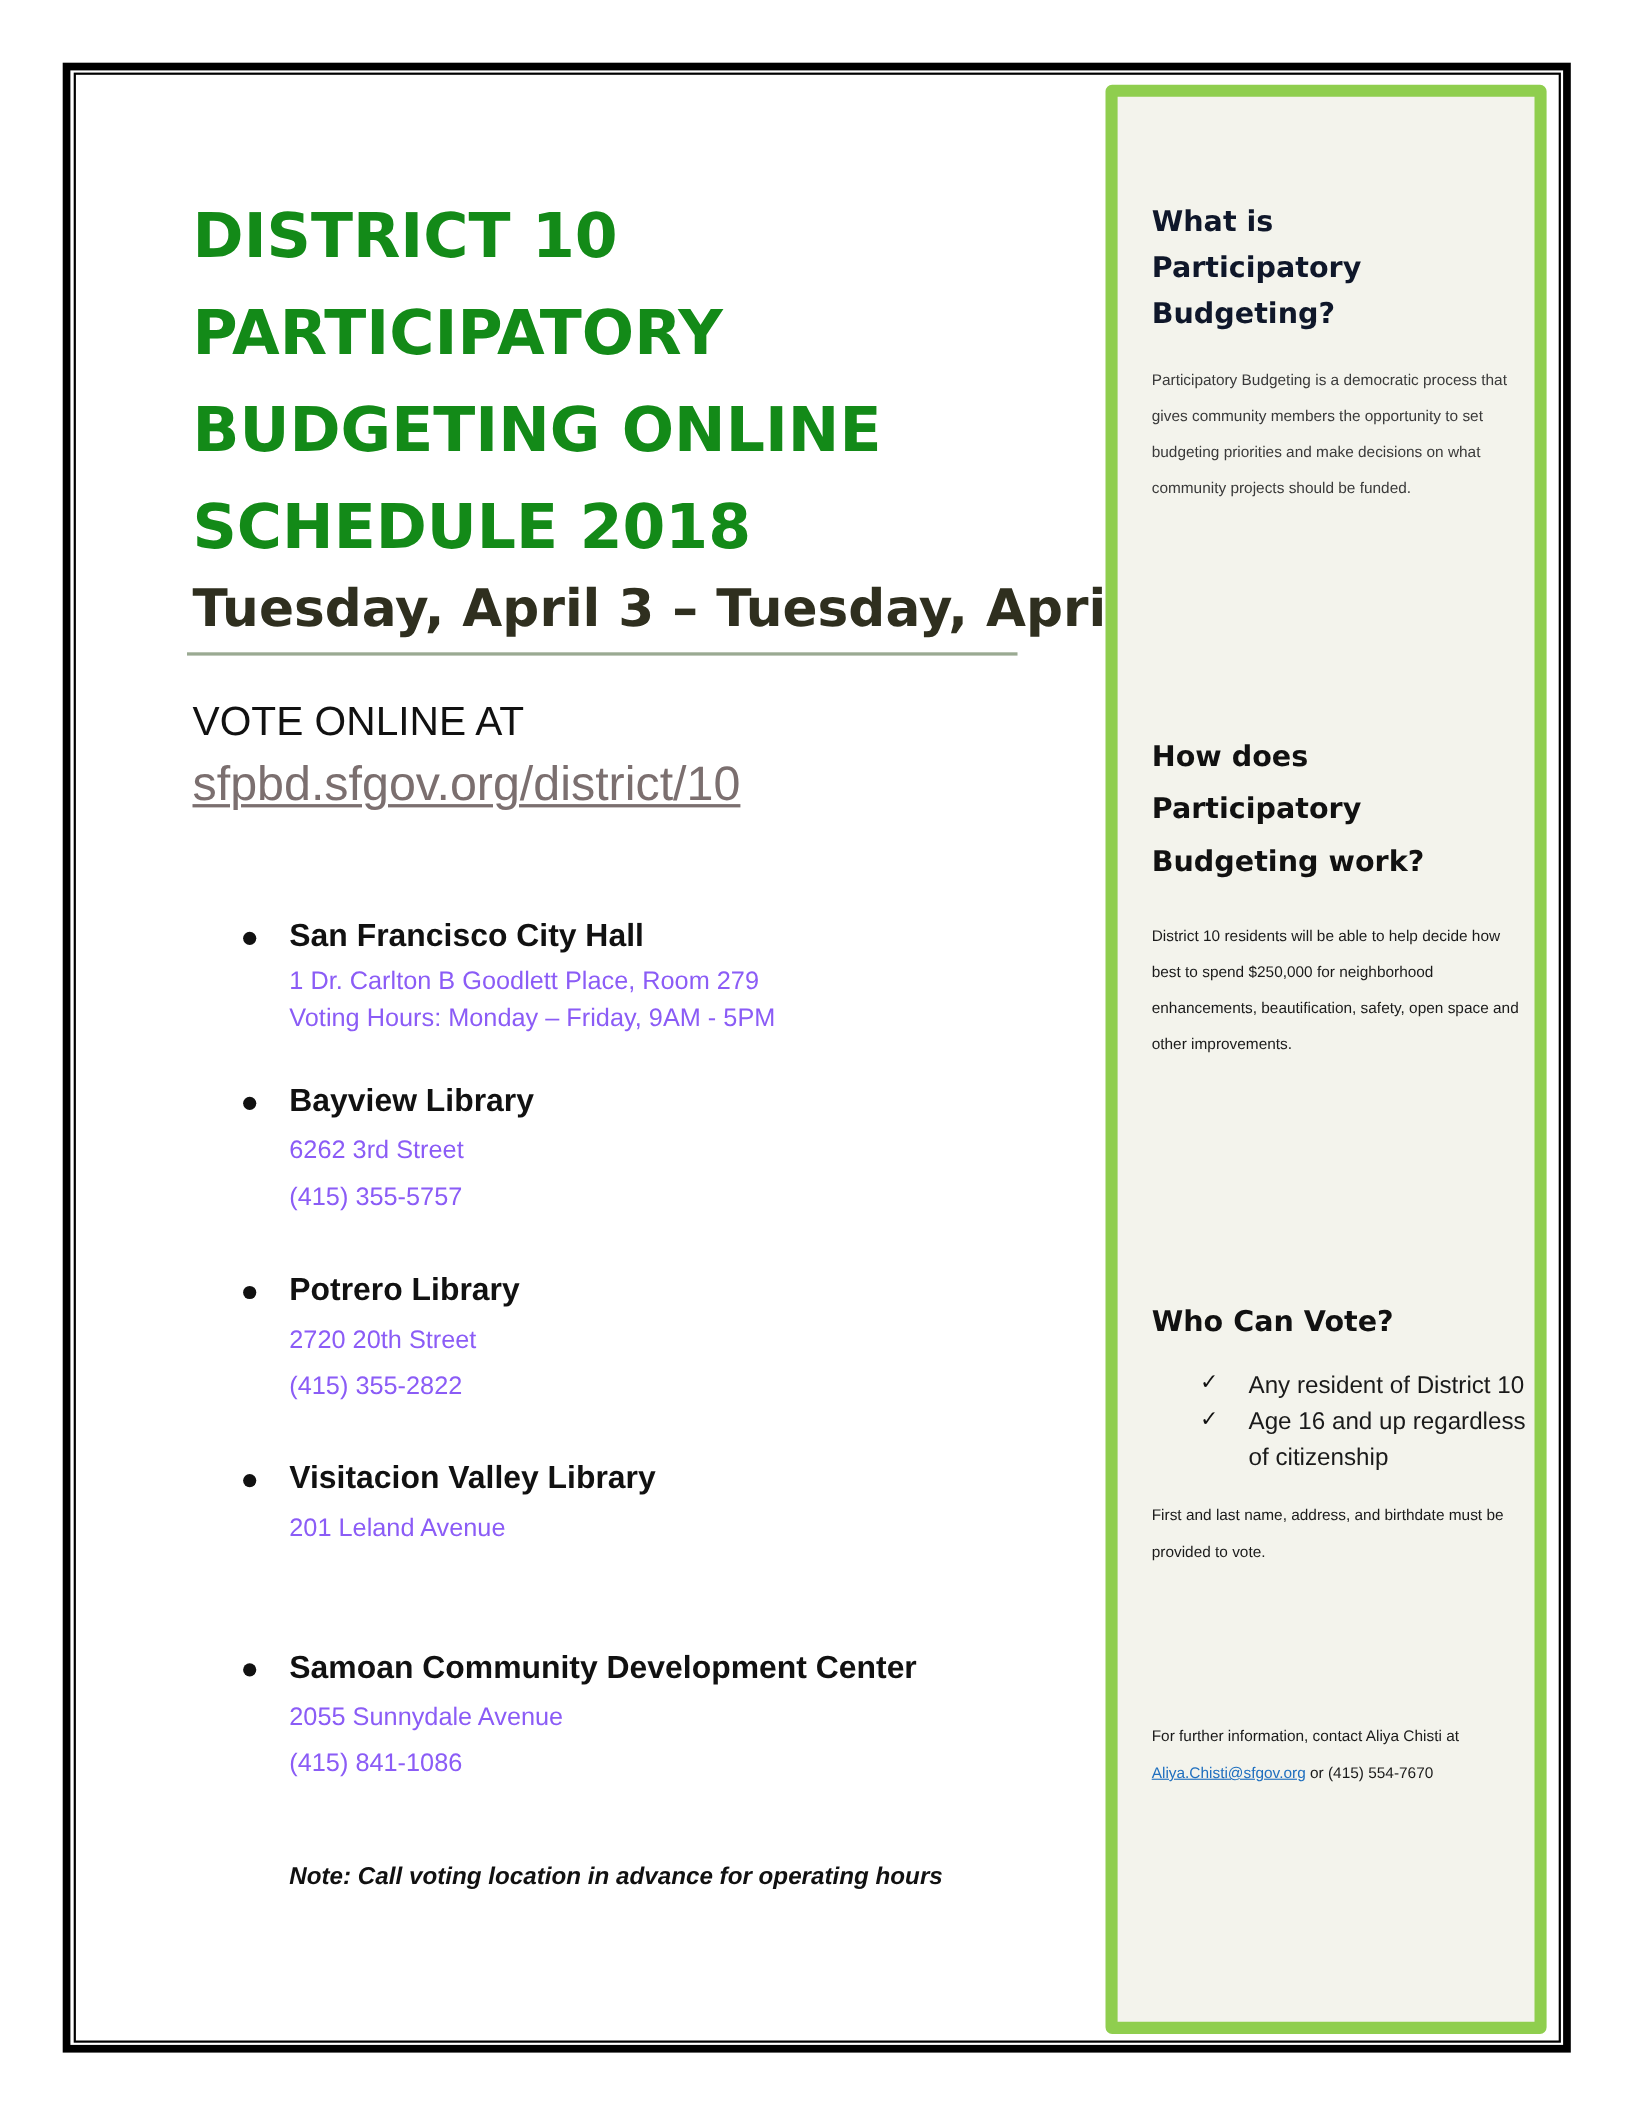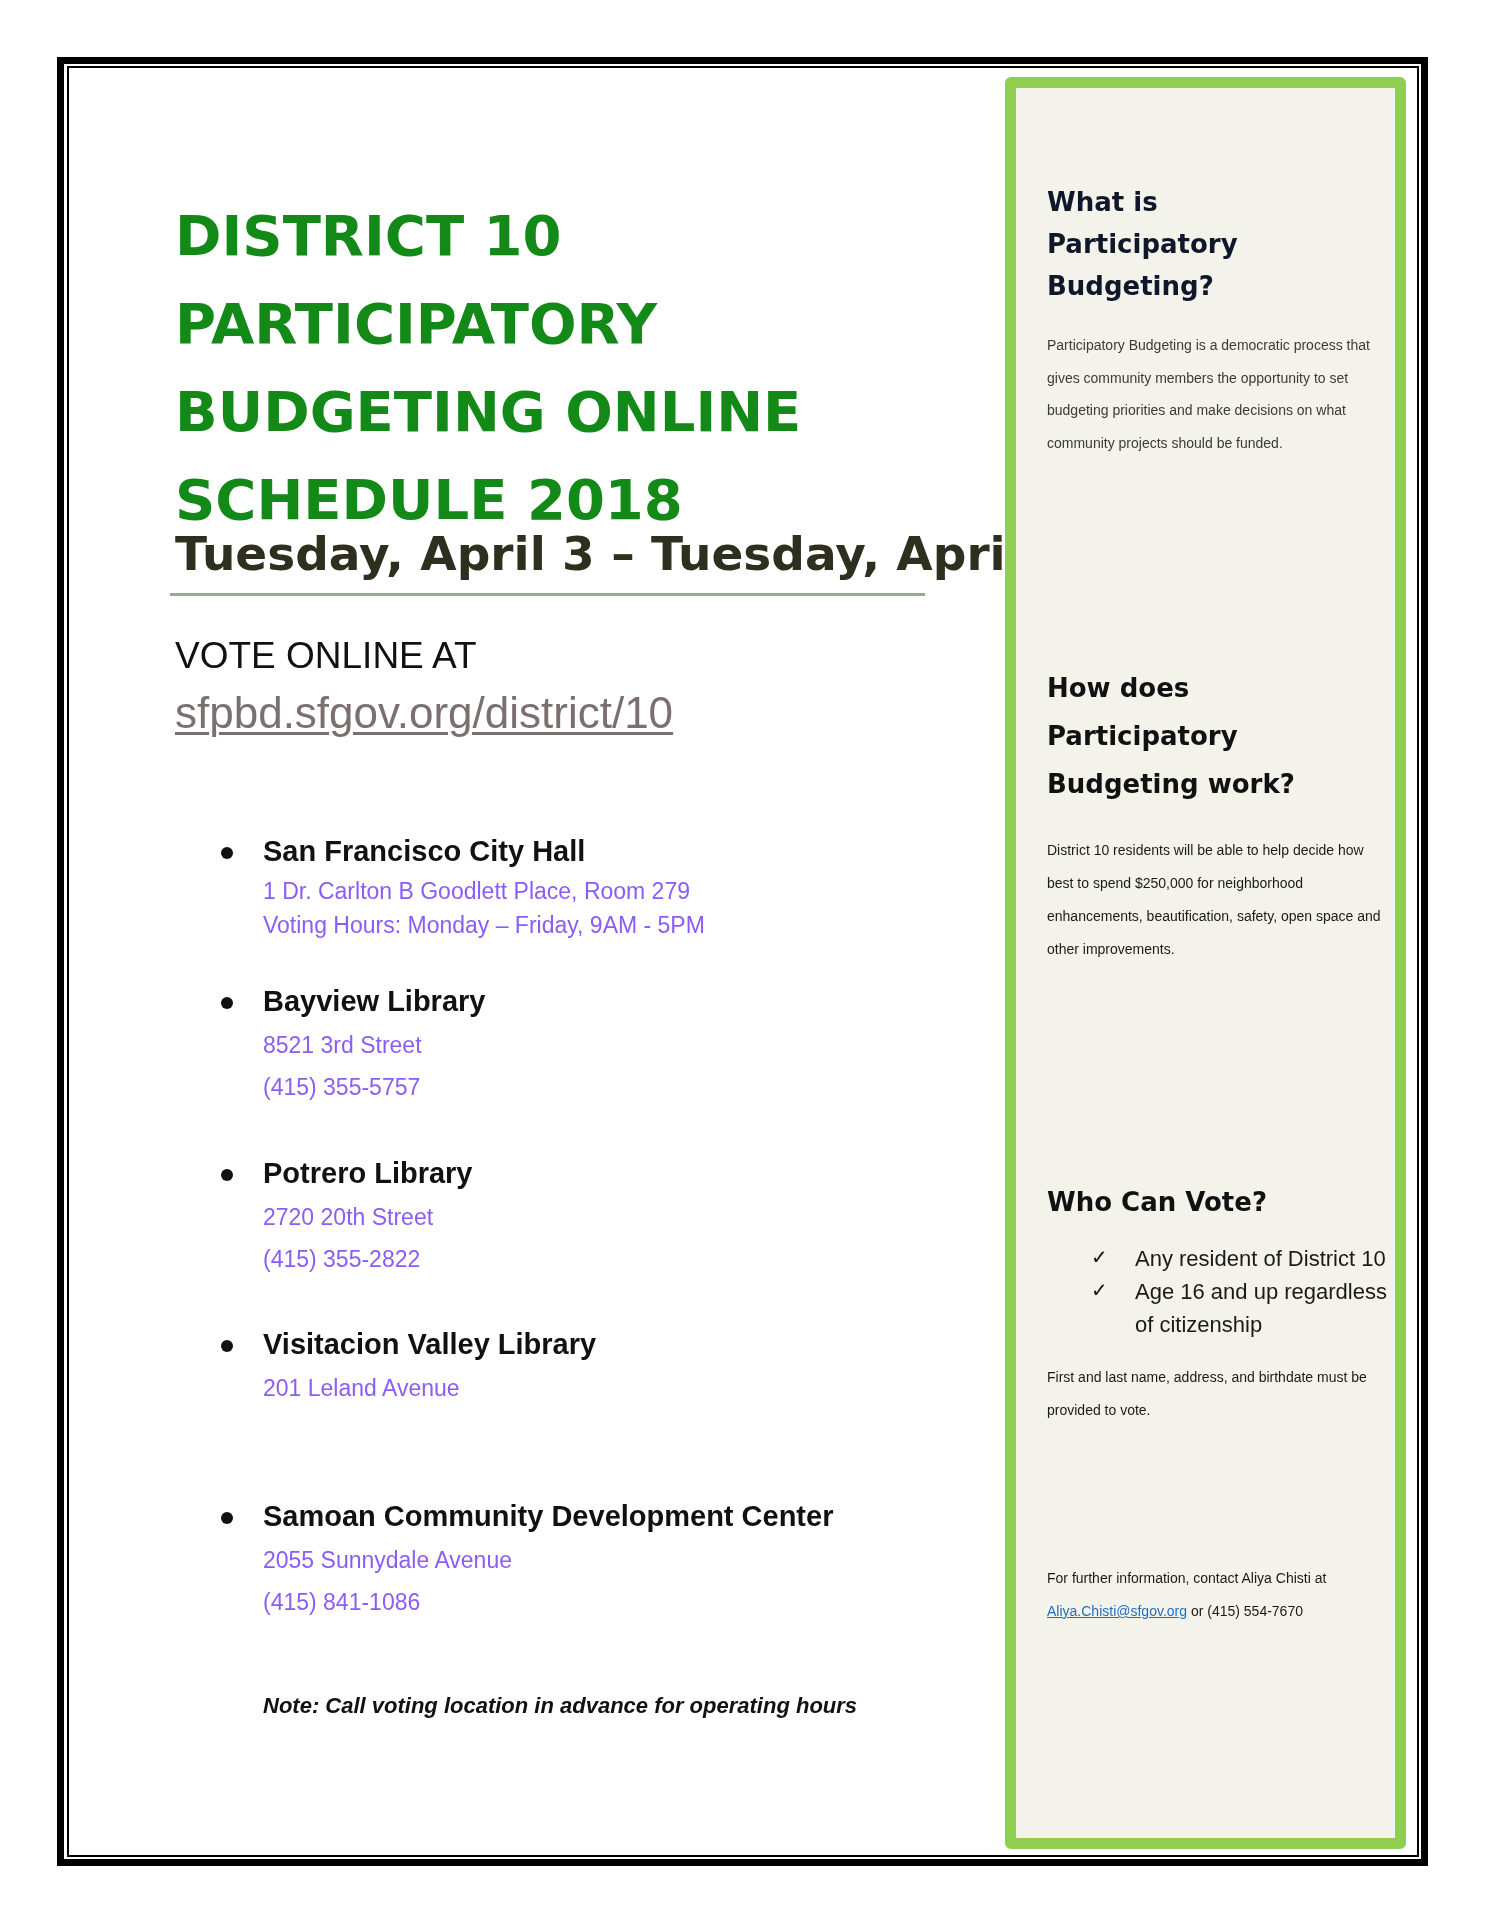--- a/index.html
+++ b/index.html
@@ -8,21 +8,21 @@
     .outer-border {
       position: absolute; left: 57px; top: 57px; width: 1371px; height: 1809px;
       box-sizing: border-box; border: 7px solid #000;
     }
     .inner-border {
       position: absolute; left: 67px; top: 66px; width: 1352px; height: 1791px;
       box-sizing: border-box; border: 2px solid #000;
     }
 
     .title {
-      position: absolute; left: 175px; top: 192px; width: 760px;
+      position: absolute; left: 175px; top: 172px; width: 760px;
       color: #138a18; font-family: "DejaVu Sans", sans-serif; font-weight: bold;
       font-size: 56px; line-height: 88px; letter-spacing: 0px; margin: 0;
     }
     .title .line { display: block; white-space: nowrap; }
     .date-range {
       position: absolute; left: 175px; top: 528px; white-space: nowrap;
       color: #2f2f1f; font-family: "DejaVu Sans", sans-serif; font-weight: bold; font-size: 47px; line-height: 52px;
     }
     .divider {
       position: absolute; left: 170px; top: 593px; width: 755px; height: 3px; background: #9aaa92;
@@ -107,21 +107,21 @@
 <ul class="locations">
   <li class="location loc-0">
     <span class="bullet"></span>
     <div class="name">San Francisco City Hall</div>
     <div class="detail">1 Dr. Carlton B Goodlett Place, Room 279</div>
     <div class="detail">Voting Hours: Monday – Friday, 9AM - 5PM</div>
   </li>
   <li class="location loc-1">
     <span class="bullet"></span>
     <div class="name">Bayview Library</div>
-    <div class="detail">8521 3rd Street</div>
+    <div class="detail">6262 3rd Street</div>
     <div class="detail">(415) 355-5757</div>
   </li>
   <li class="location loc-2">
     <span class="bullet"></span>
     <div class="name">Potrero Library</div>
     <div class="detail">2720 20th Street</div>
     <div class="detail">(415) 355-2822</div>
   </li>
   <li class="location loc-3">
     <span class="bullet"></span>

